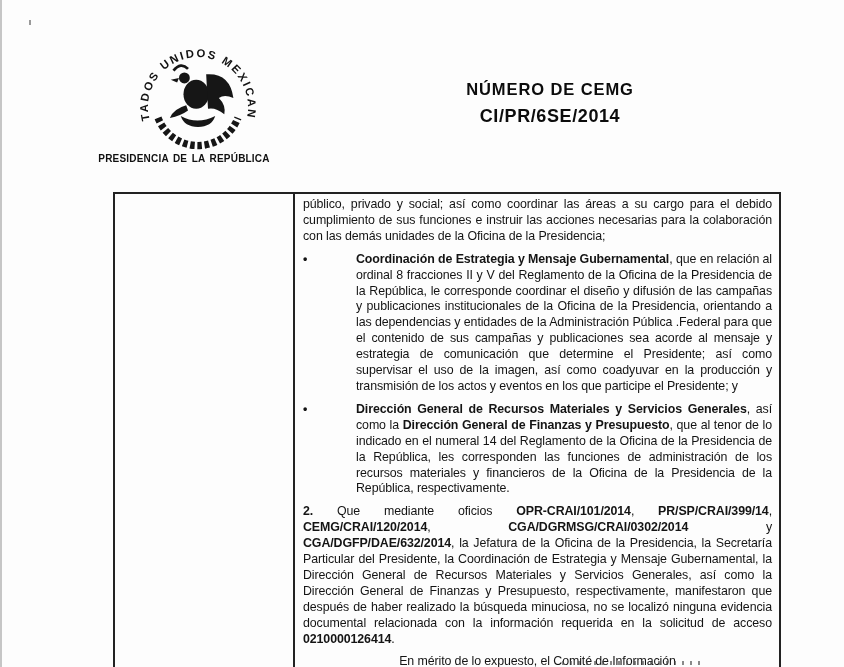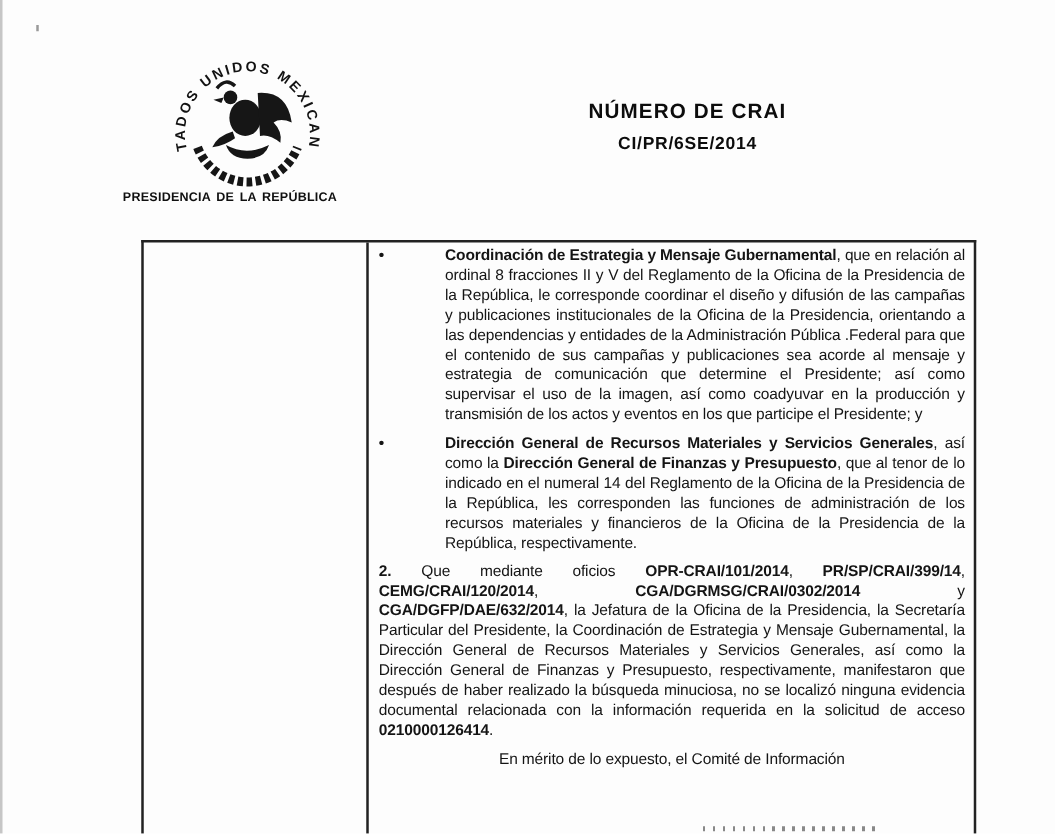--- a/index.html
+++ b/index.html
@@ -11,21 +11,21 @@
   .edge-strip{position:absolute;left:0;top:0;width:2px;height:667px;background:#c6c6c6;}
   .speck{position:absolute;left:29px;top:20px;width:2px;height:5px;background:#9a9a9a;}
 
   .seal{position:absolute;left:138px;top:38px;width:120px;height:118px;}
   .seal-caption{
     position:absolute;left:94px;top:153px;width:180px;text-align:center;
     font-size:10px;font-weight:bold;letter-spacing:.2px;word-spacing:1.5px;color:#101010;
   }
   .acta-block{position:absolute;left:408px;top:80px;width:284px;text-align:center;color:#0c0c0c;}
   .acta-label{font-size:16.5px;font-weight:bold;letter-spacing:.9px;}
-  .acta-number{font-size:14px;font-weight:bold;letter-spacing:.6px;margin-top:7px;}
+  .acta-number{font-size:18px;font-weight:bold;letter-spacing:.6px;margin-top:7px;}
 
   .doc-table{
     position:absolute;left:113px;top:192px;width:668px;height:475px;
     border-top:2px solid #222;border-left:2px solid #222;border-right:2px solid #222;
     display:flex;box-sizing:border-box;background:transparent;
   }
   .col-left{width:180px;border-right:2px solid #222;box-sizing:border-box;}
   .col-right{flex:1;padding:3px 7px 0 8px;box-sizing:border-box;}
 
   .para{
@@ -67,28 +67,29 @@
       <path d="M44 44 l-9 2 7 3 z"></path>
       <path d="M74 40 q 26 -2 30 26 q -10 -4 -16 0 q 8 8 6 18 q -10 -8 -18 -6 z"></path>
       <path d="M52 74 q -14 4 -18 14 q 12 -2 20 -8 z"></path>
       <path d="M46 86 q 18 10 38 0 q -4 12 -19 12 q -15 0 -19 -12 z"></path>
       <path d="M38 36 q 8 -10 16 -2" stroke="#161616" stroke-width="3" fill="none"></path>
     </g>
   </svg>
   <div class="seal-caption">PRESIDENCIA DE LA REPÚBLICA</div>
 
   <div class="acta-block">
-    <div class="acta-label">NÚMERO DE CRAI</div>
+    <div class="acta-label">NÚMERO DE CEMG</div>
     <div class="acta-number">CI/PR/6SE/2014</div>
   </div>
 
   <div class="doc-table">
     <div class="col-left"></div>
     <div class="col-right">
 
+      <p class="para">público, privado y social; así como coordinar las áreas a su cargo para el debido cumplimiento de sus funciones e instruir las acciones necesarias para la colaboración con las demás unidades de la Oficina de la Presidencia;</p>
 
       <div class="para bullet">
         <span class="marker">•</span>
         <div class="bullet-body"><span class="b">Coordinación de Estrategia y Mensaje Gubernamental</span><span>, que en relación al ordinal 8 fracciones II y V del Reglamento de la Oficina de la Presidencia de la República, le corresponde coordinar el diseño y difusión de las campañas y publicaciones institucionales de la Oficina de la Presidencia, orientando a las dependencias y entidades de la Administración Pública .Federal para que el contenido de sus campañas y publicaciones sea acorde al mensaje y estrategia de comunicación que determine el Presidente; así como supervisar el uso de la imagen, así como coadyuvar en la producción y transmisión de los actos y eventos en los que participe el Presidente; y</span></div>
       </div>
 
       <div class="para bullet">
         <span class="marker">•</span>
         <div class="bullet-body"><span class="b">Dirección General de Recursos Materiales y Servicios Generales</span><span>, así como la </span><span class="b">Dirección General de Finanzas y Presupuesto</span><span>, que al tenor de lo indicado en el numeral 14 del Reglamento de la Oficina de la Presidencia de la República, les corresponden las funciones de administración de los recursos materiales y financieros de la Oficina de la Presidencia de la República, respectivamente.</span></div>
       </div>

